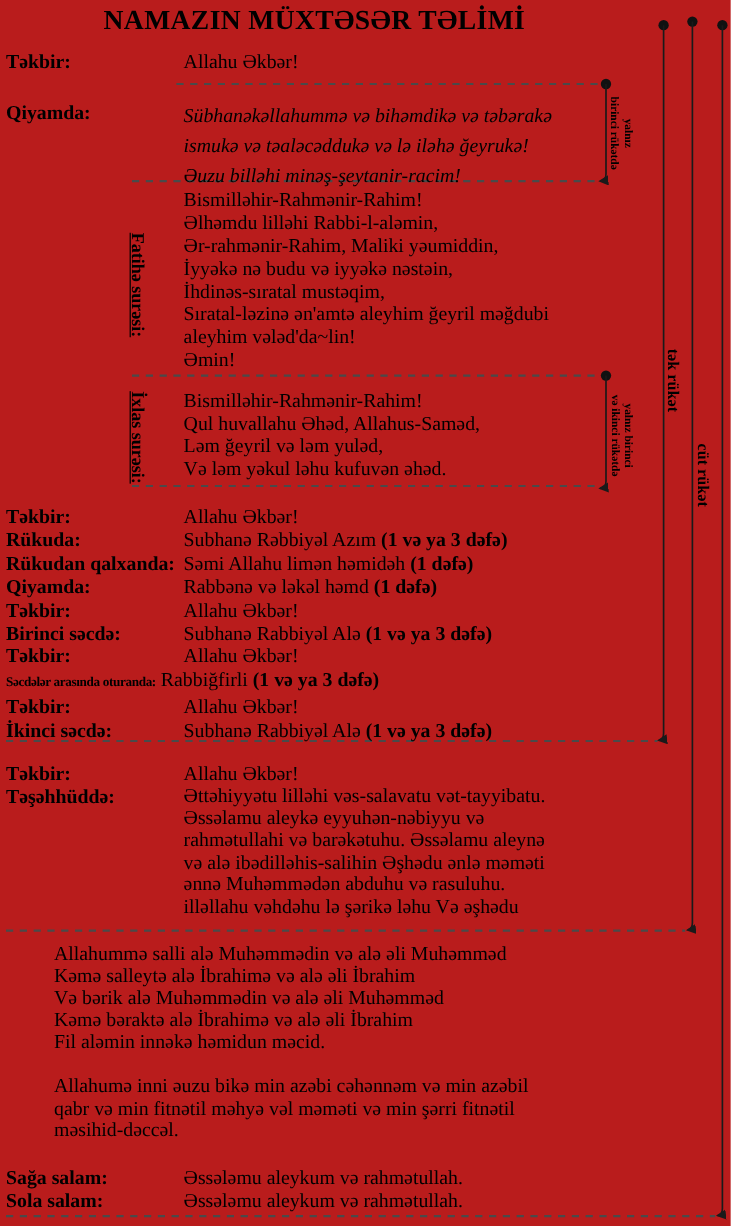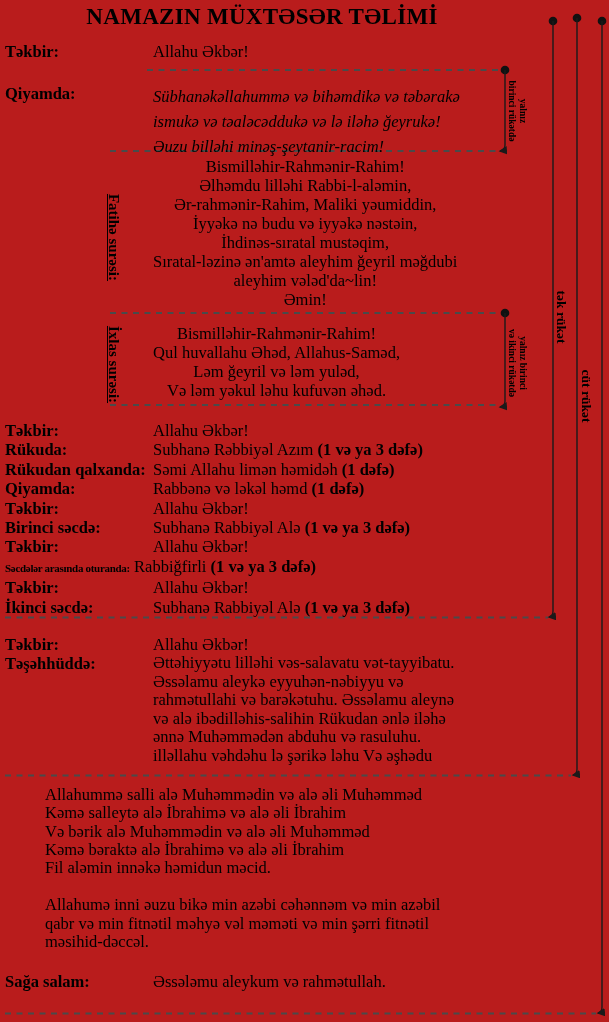--- a/index.html
+++ b/index.html
@@ -20,21 +20,21 @@
   .flexrow { position:absolute; left:5px; display:flex; align-items:flex-start; }
   .seq { position:absolute; left:5px; }
   .seq .row { line-height:19.4px; white-space:nowrap; }
   .lbl { font-weight:bold; display:inline-block; min-width:148px; }
   .lbl-flex { font-weight:bold; flex:0 0 148px; }
   .lbl-tight { font-weight:bold; font-size:11px; letter-spacing:-0.3px; display:inline; min-width:0; }
   .val { font-weight:normal; }
   .bold { font-weight:bold; }
   .block { position:absolute; }
   .block div, .mlines div { white-space:nowrap; }
-  .lh19 div { line-height:19px;text-align:center; }
+  .lh19 div { line-height:19px; }
   .ital { font-style:italic; }
   .q-lines div { line-height:25px; }
   .t-lines div { line-height:18.5px; }
   .s-lines div { line-height:18.3px; }
   .d-lines div { line-height:18.6px; }
 
   .vlabel {
     position:absolute; text-align:center; font-weight:bold;
     white-space:pre-line; transform:rotate(90deg);
   }
@@ -129,21 +129,21 @@
   <div class="seq" style="top:635px;">
     <div class="row"><span class="lbl">Təkbir:</span><span class="val">Allahu Əkbər!</span></div>
   </div>
 
   <div class="flexrow" style="top:654px;">
     <span class="lbl-flex">Təşəhhüddə:</span>
     <div class="mlines t-lines">
       <div>Əttəhiyyətu lilləhi vəs-salavatu vət-tayyibatu.</div>
       <div>Əssəlamu aleykə eyyuhən-nəbiyyu və</div>
       <div>rahmətullahi və barəkətuhu. Əssəlamu aleynə</div>
-      <div>və alə ibədilləhis-salihin Rükudan ənlə iləhə</div>
+      <div>və alə ibədilləhis-salihin Əşhədu ənlə məməti</div>
       <div>ənnə Muhəmmədən abduhu və rasuluhu.</div>
       <div>illəllahu vəhdəhu lə şərikə ləhu Və əşhədu</div>
     </div>
   </div>
 
   <div class="block s-lines" style="left:45px; top:786px;">
     <div>Allahummə salli alə Muhəmmədin və alə əli Muhəmməd</div>
     <div>Kəmə salleytə alə İbrahimə və alə əli İbrahim</div>
     <div>Və bərik alə Muhəmmədin və alə əli Muhəmməd</div>
     <div>Kəmə bəraktə alə İbrahimə və alə əli İbrahim</div>
@@ -151,20 +151,21 @@
   </div>
 
   <div class="block d-lines" style="left:45px; top:896px;">
     <div>Allahumə inni əuzu bikə min azəbi cəhənnəm və min azəbil</div>
     <div>qabr və min fitnətil məhyə vəl məməti və min şərri fitnətil</div>
     <div>məsihid-dəccəl.</div>
   </div>
 
   <div class="seq" style="top:972px;">
     <div class="row"><span class="lbl">Sağa salam:</span><span class="val">Əssələmu aleykum və rahmətullah.</span></div>
+    <div class="row"><span class="lbl">Sola salam:</span><span class="val">Əssələmu aleykum və rahmətullah.</span></div>
   </div>
 
   <div class="vlabel vlabel-note" style="left:481px; top:101px; width:73px; height:20px;">yalnız
 birinci rükətdə</div>
   <div class="vlabel vlabel-note" style="left:472px; top:352px; width:90px; height:22px;">yalnız birinci
 və ikinci rükətdə</div>
   <div class="vlabel vlabel-ruket" style="left:526px; top:309px; width:69px; height:16px;">tək rükət</div>
   <div class="vlabel vlabel-ruket" style="left:549px; top:388px; width:73px; height:16px;">cüt rükət</div>
 
 </div>

